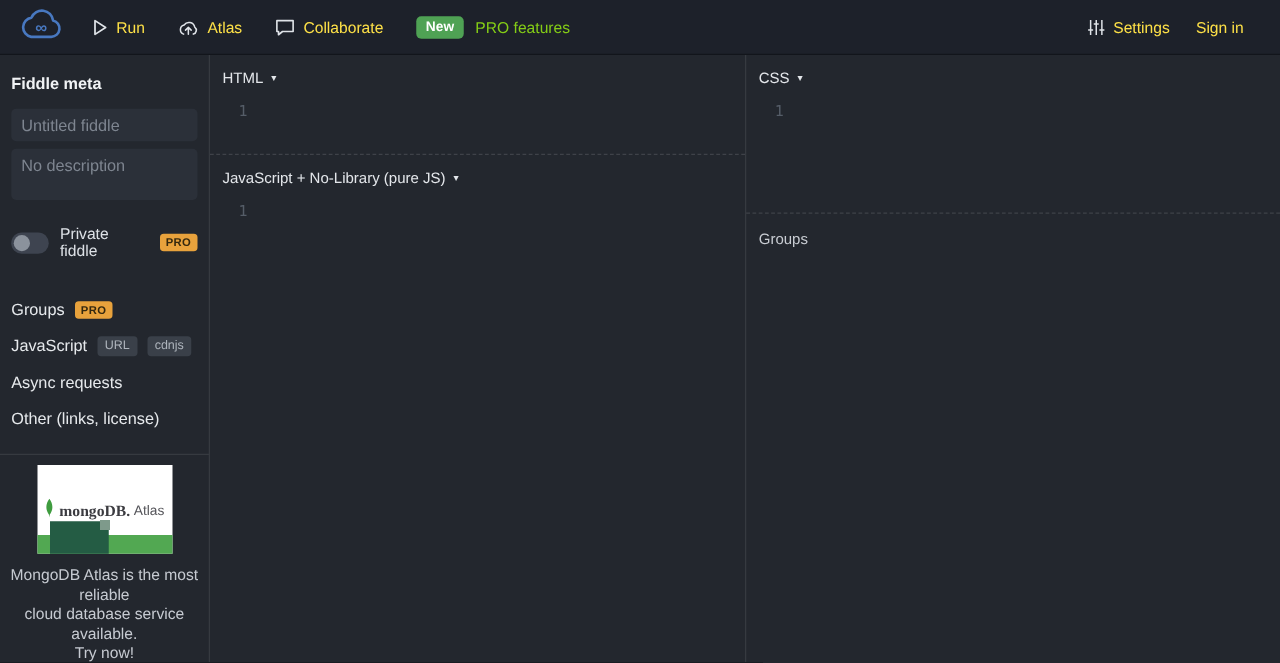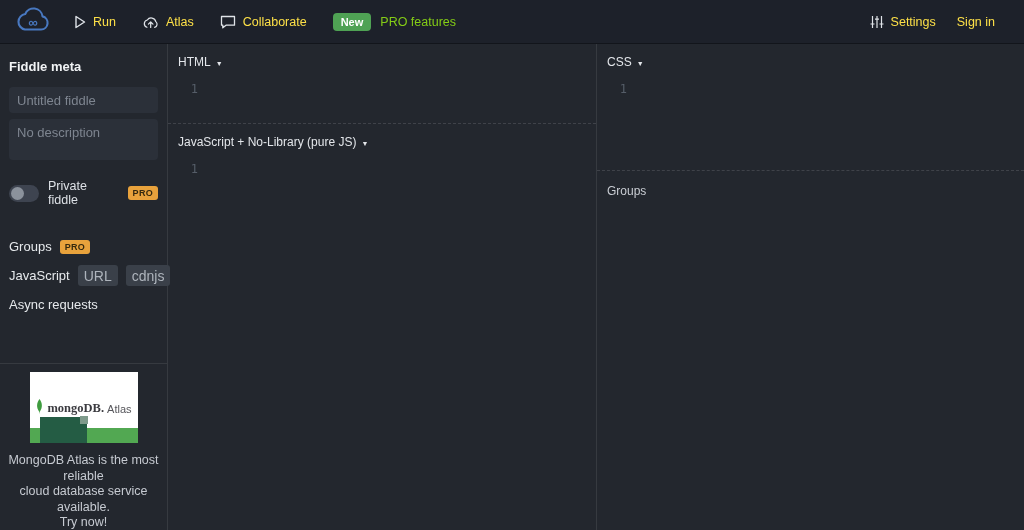--- a/index.html
+++ b/index.html
@@ -74,21 +74,21 @@
   }
   .toggle-label { font-size:12.5px; color:#dde1e6; }
   .badge-pro {
     background:#e8a23c; color:#35290f; font-size:9px; font-weight:bold;
     border-radius:3px; padding:2px 5px; letter-spacing:0.3px;
   }
   .side-nav { margin-top:25px; }
   .nav-item { display:flex; align-items:center; gap:8px; height:29px; font-size:13px;
     color:#e6e9ec; cursor:pointer; }
   .badge-gray {
-    background:#3a4049; color:#aeb4bc; font-size:14px; border-radius:3px;
+    background:#3a4049; color:#aeb4bc; font-size:10px; border-radius:3px;
     padding:2.5px 6px;
   }
   
   .ad {
     position:absolute; left:0; right:0; bottom:0; height:167px;
     border-top:1px solid rgba(255,255,255,0.09); text-align:center; padding-top:8px;
   }
   .ad-img {
     width:108px; height:71px; background:#ffffff; margin:0 auto; position:relative;
     cursor:pointer;
@@ -191,20 +191,23 @@
           <span>Groups</span>
           <span class="badge-pro">PRO</span>
         </div>
         <div class="nav-item">
           <span>JavaScript</span>
           <span class="badge-gray">URL</span>
           <span class="badge-gray">cdnjs</span>
         </div>
         <div class="nav-item">
           <span>Async requests</span>
+        </div>
+        <div class="nav-item">
+          <span>Other (links, license)</span>
         </div>
       </div>
 
       
       <div class="ad">
         <div class="ad-img">
           <div class="ad-logo-row">
             <span>
               <svg width="9" height="15" viewBox="0 0 9 15">
                 <path d="M4.5 0 C1.6 4 1.1 8.2 4.2 12.8 L4.5 15 L4.8 12.8 C7.9 8.2 7.4 4 4.5 0 Z" fill="#3f9c3f"></path>

